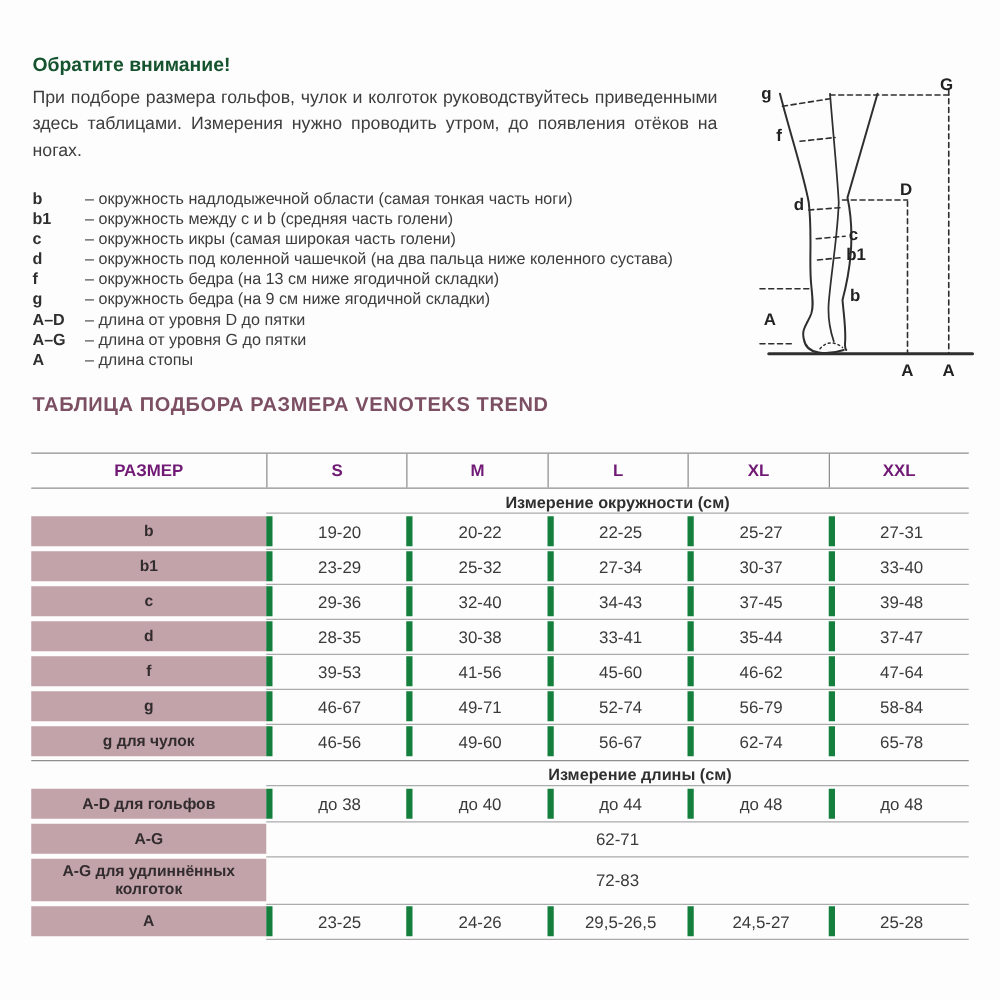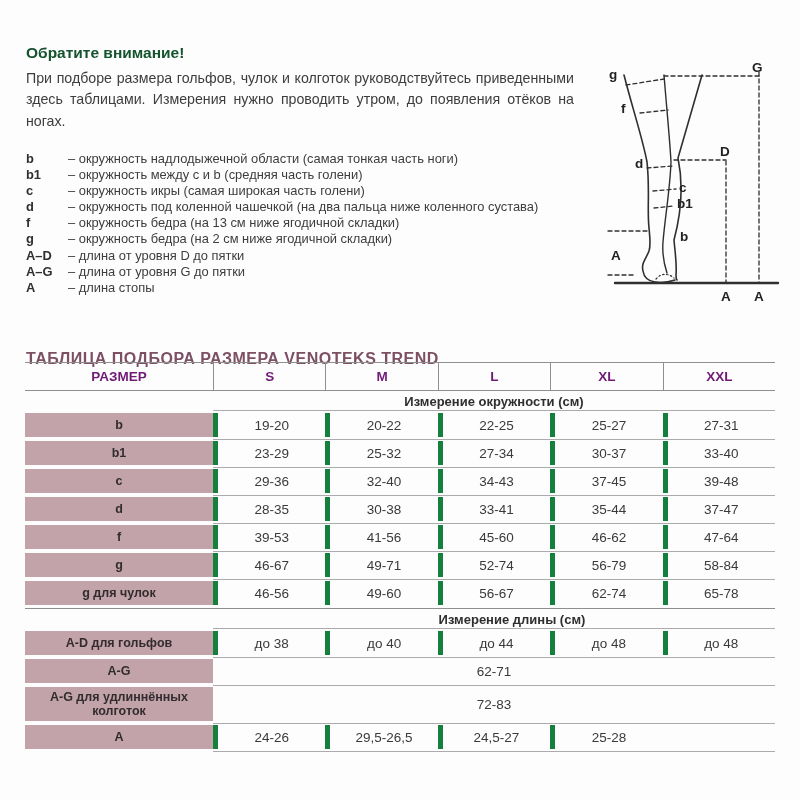--- a/index.html
+++ b/index.html
@@ -23,21 +23,21 @@
 
   
   .diagram { position:absolute; left:588px; top:42px; width:205px; height:265px; }
   .diagram svg { display:block; }
   .dim-label { font-family:"Liberation Sans",sans-serif; font-weight:bold;
                font-size:13.5px; fill:#222; }
 
   
   .table-title { position:absolute; left:26px; top:316px;
                  font-size:16px; font-weight:bold; letter-spacing:.5px;
-                 color:#7c4f63;margin-top:34px; }
+                 color:#7c4f63; }
 
   
   .sizing-table { position:absolute; left:25px; top:362px; width:750px; }
 
   .trow { display:grid; grid-template-columns:188px repeat(5,1fr);
           height:24px; margin-top:4px; position:relative; }
   .trow.first-row { margin-top:2px; }
   .trow.tall { height:34px; }
   .trow::after { content:""; position:absolute; left:188px; right:0; bottom:-3px;
                  border-bottom:1px solid #ababab; }
@@ -90,21 +90,21 @@
   <div class="legend-row">
     <span class="legend-key">d</span>
     <span class="legend-desc">– окружность под коленной чашечкой (на два пальца ниже коленного сустава)</span>
   </div>
   <div class="legend-row">
     <span class="legend-key">f</span>
     <span class="legend-desc">– окружность бедра (на 13 см ниже ягодичной складки)</span>
   </div>
   <div class="legend-row">
     <span class="legend-key">g</span>
-    <span class="legend-desc">– окружность бедра (на 2 см ниже ягодичной складки)</span>
+    <span class="legend-desc">– окружность бедра (на 9 см ниже ягодичной складки)</span>
   </div>
   <div class="legend-row">
     <span class="legend-key">A–D</span>
     <span class="legend-desc">– длина от уровня D до пятки</span>
   </div>
   <div class="legend-row">
     <span class="legend-key">A–G</span>
     <span class="legend-desc">– длина от уровня G до пятки</span>
   </div>
   <div class="legend-row">
@@ -253,19 +253,20 @@
     <div class="mcell">62-71</div>
   </div>
 
   <div class="trow tall">
     <div class="lcell">A-G для удлиннённых колготок</div>
     <div class="mcell">72-83</div>
   </div>
 
   <div class="trow">
     <div class="lcell">A</div>
+    <div class="vcell">23-25</div>
     <div class="vcell">24-26</div>
     <div class="vcell">29,5-26,5</div>
     <div class="vcell">24,5-27</div>
     <div class="vcell">25-28</div>
   </div>
 
 </div>
 
 </body></html>

